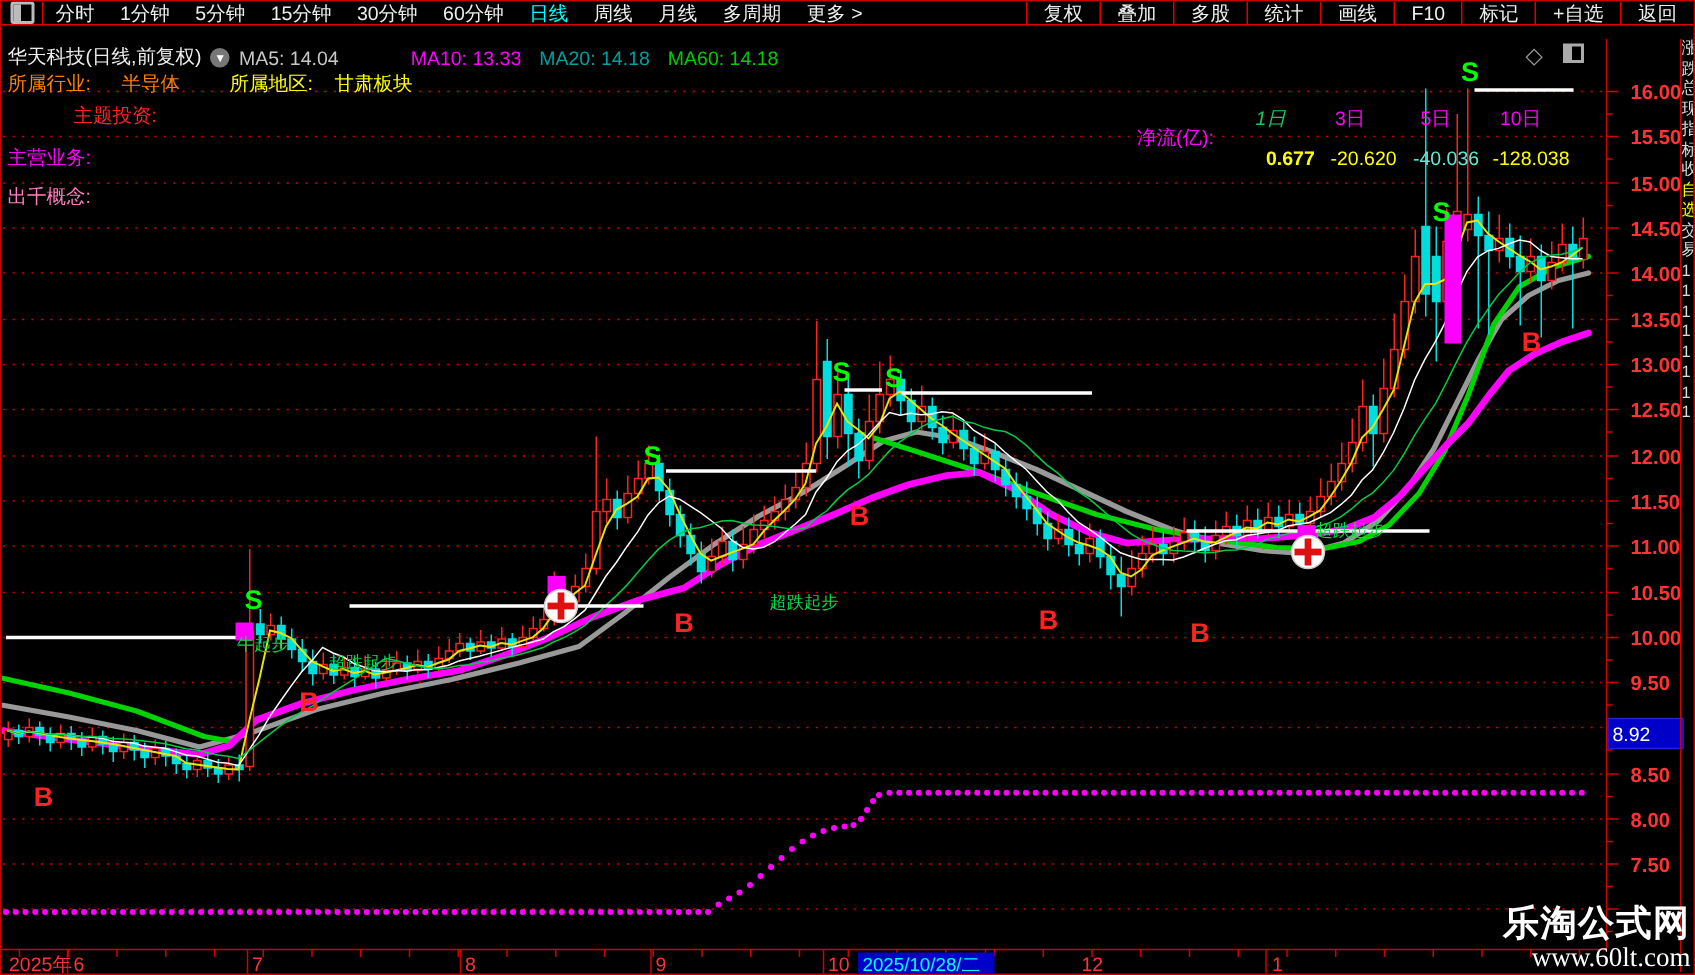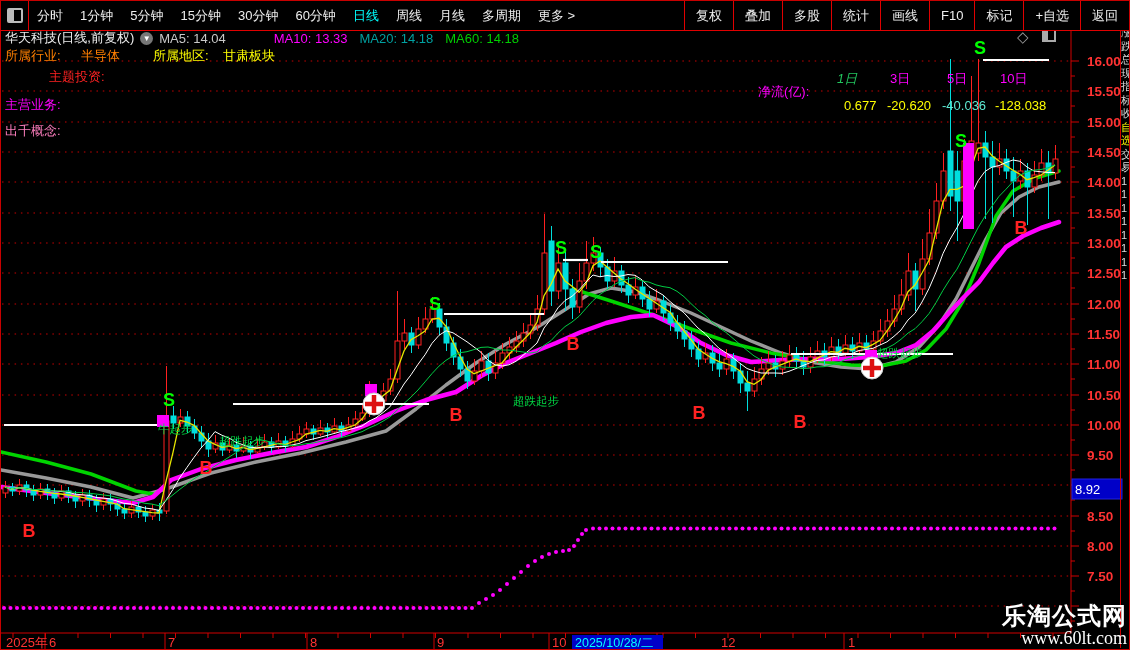--- a/index.html
+++ b/index.html
@@ -1,19 +1,19 @@
 <!DOCTYPE html>
 <html><head>
 <meta charset="utf-8">
 <style>
   html,body{margin:0;padding:0;background:#222;}
   .app{position:relative;width:1130px;height:650px;background:#000;overflow:hidden;
        font-family:"Liberation Sans","DejaVu Sans",sans-serif;border:1px solid #c80000;box-sizing:border-box;}
   
-  .topbar{position:absolute;top:0;left:0;width:100%;height:30px;display:flex;align-items:stretch;
+  .topbar{position:absolute;top:0;left:0;width:100%;height:16px;display:flex;align-items:stretch;
           border-bottom:1px solid #e00000;color:#eee;font-size:13px;box-sizing:border-box;background:#000;z-index:6;}
   .iconbox{width:27px;display:flex;align-items:center;justify-content:center;border-right:1px solid #e00000;}
   .winicon{width:12px;height:11px;border:2px solid #bbb;border-radius:2px;position:relative;}
   .winicon::after{content:"";position:absolute;left:0;top:0;bottom:0;width:5px;background:#bbb;}
   .lmenu{display:flex;align-items:center;padding-left:8px;}
   .lmenu .mi{margin-right:17px;cursor:pointer;white-space:nowrap;}
   .mi.active{color:#00ffff;}
   .spacer{flex:1;}
   .rmenu{display:flex;align-items:stretch;}
   .rmenu .mb{display:flex;align-items:center;padding:0 11px;border-left:1px solid #e00000;cursor:pointer;white-space:nowrap;}
@@ -755,21 +755,21 @@
 
   <div class="ovl lbl" style="top: 67px; left: 4px; color: rgb(255, 34, 34); margin-left: 44px;">主题投资:</div>
   <div class="ovl lbl" style="top: 95px; left: 4px; color: rgb(255, 0, 255);">主营业务:</div>
   <div class="ovl lbl" style="top: 121px; left: 4px; color: rgb(255, 127, 191);">出千概念:</div>
 
   <div class="ovl lbl" style="top: 82px; left: 757px; color: rgb(255, 0, 255);">净流(亿):</div>
   <div class="ovl lbl" style="top: 69px; left: 836px; color: #22c55e; font-style: italic;">1日</div>
   <div class="ovl lbl" style="top: 69px; left: 889px; color: rgb(255, 0, 255);">3日</div>
   <div class="ovl lbl" style="top: 69px; left: 946px; color: rgb(255, 0, 255);">5日</div>
   <div class="ovl lbl" style="top: 69px; left: 999px; color: rgb(255, 0, 255);">10日</div>
-  <div class="ovl lbl" style="top: 97px; left: 843px; color: rgb(255, 255, 0);">0.677</div>
+  <div class="ovl lbl" style="top: 97px; left: 843px; color: rgb(255, 255, 0); font-weight: bold;">0.677</div>
   <div class="ovl lbl" style="top: 97px; left: 886px; color: rgb(255, 255, 0);">-20.620</div>
   <div class="ovl lbl" style="top: 97px; left: 941px; color: #5eead4;">-40.036</div>
   <div class="ovl lbl" style="top: 97px; left: 994px; color: rgb(255, 255, 0);">-128.038</div>
 
   <div class="ovl watermark">
     <div class="wm1">乐淘公式网</div>
     <div class="wm2">www.60lt.com</div>
   </div>
 
   <div class="rstrip" id="rstrip">

